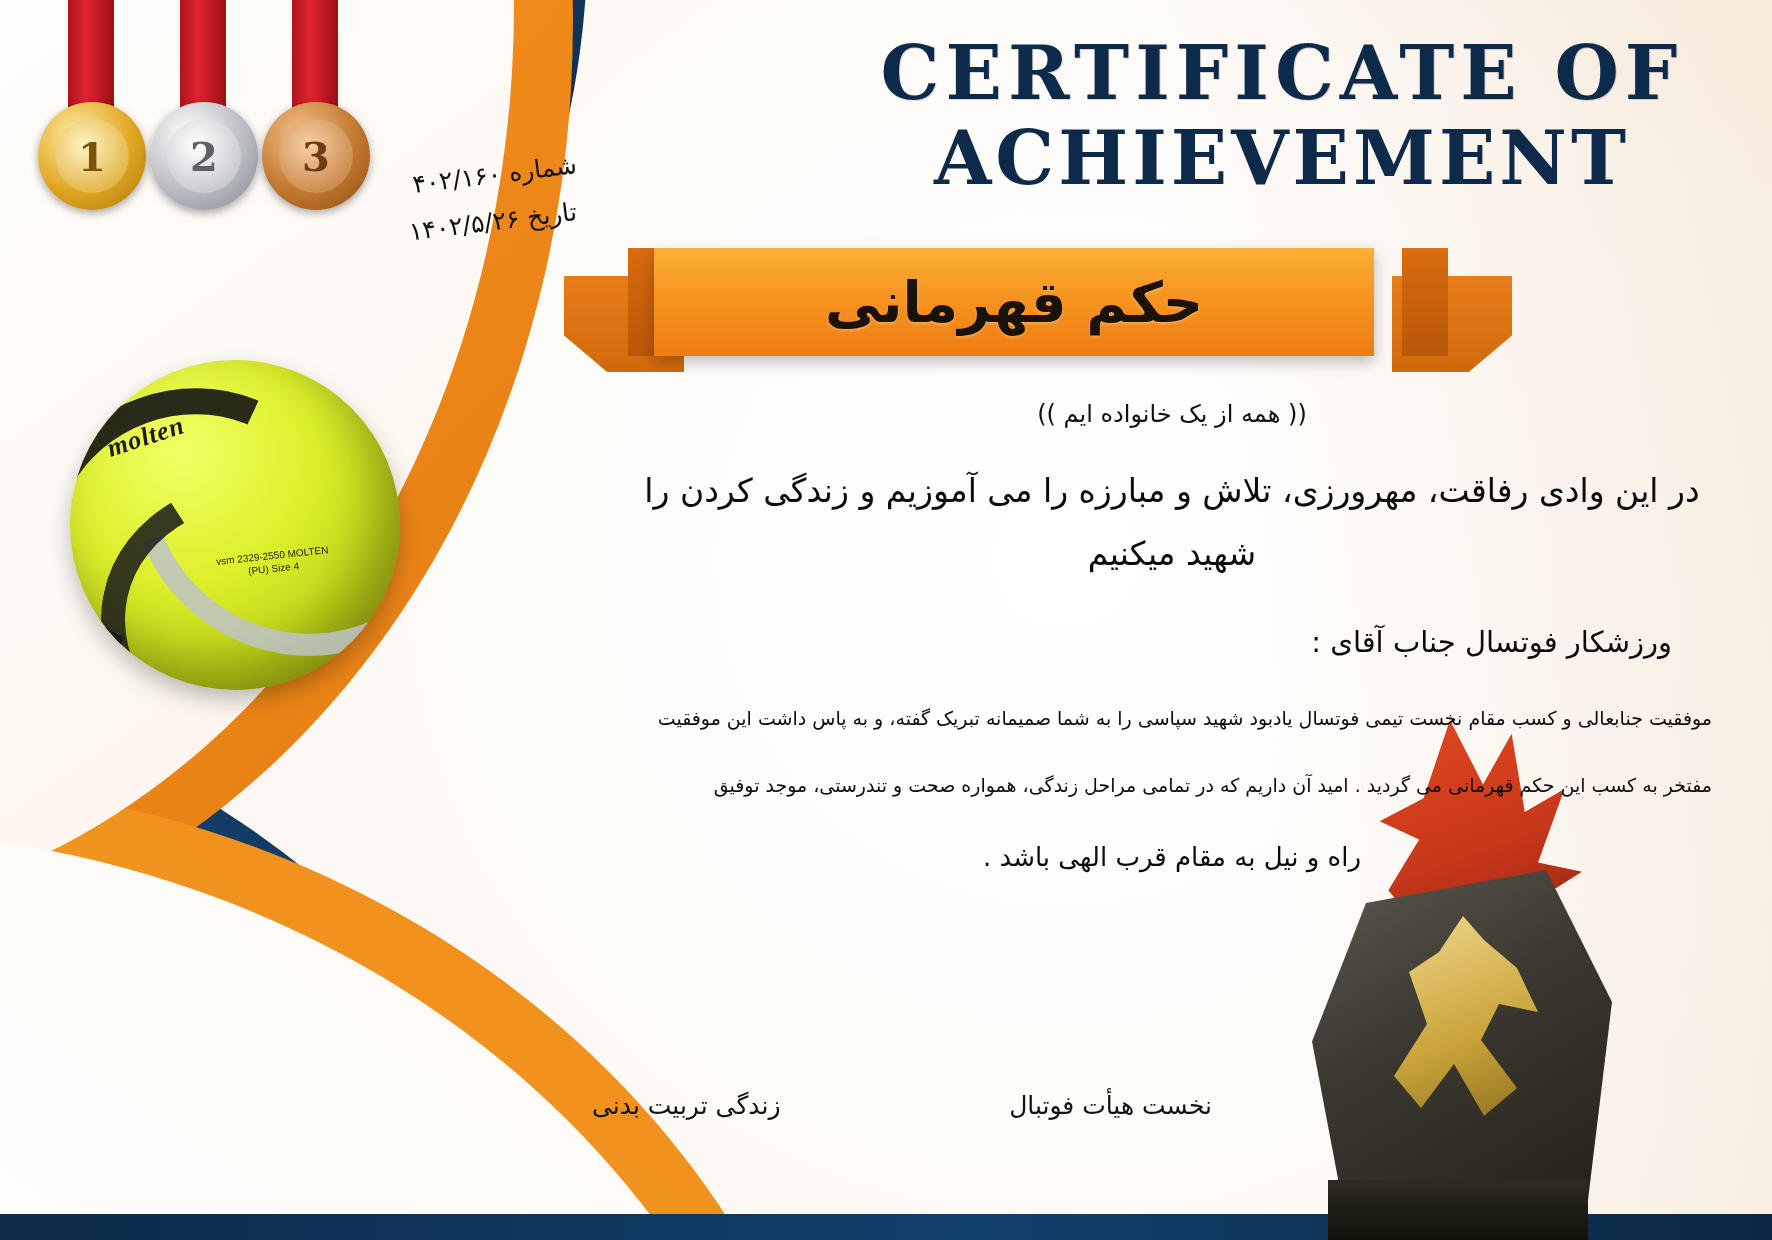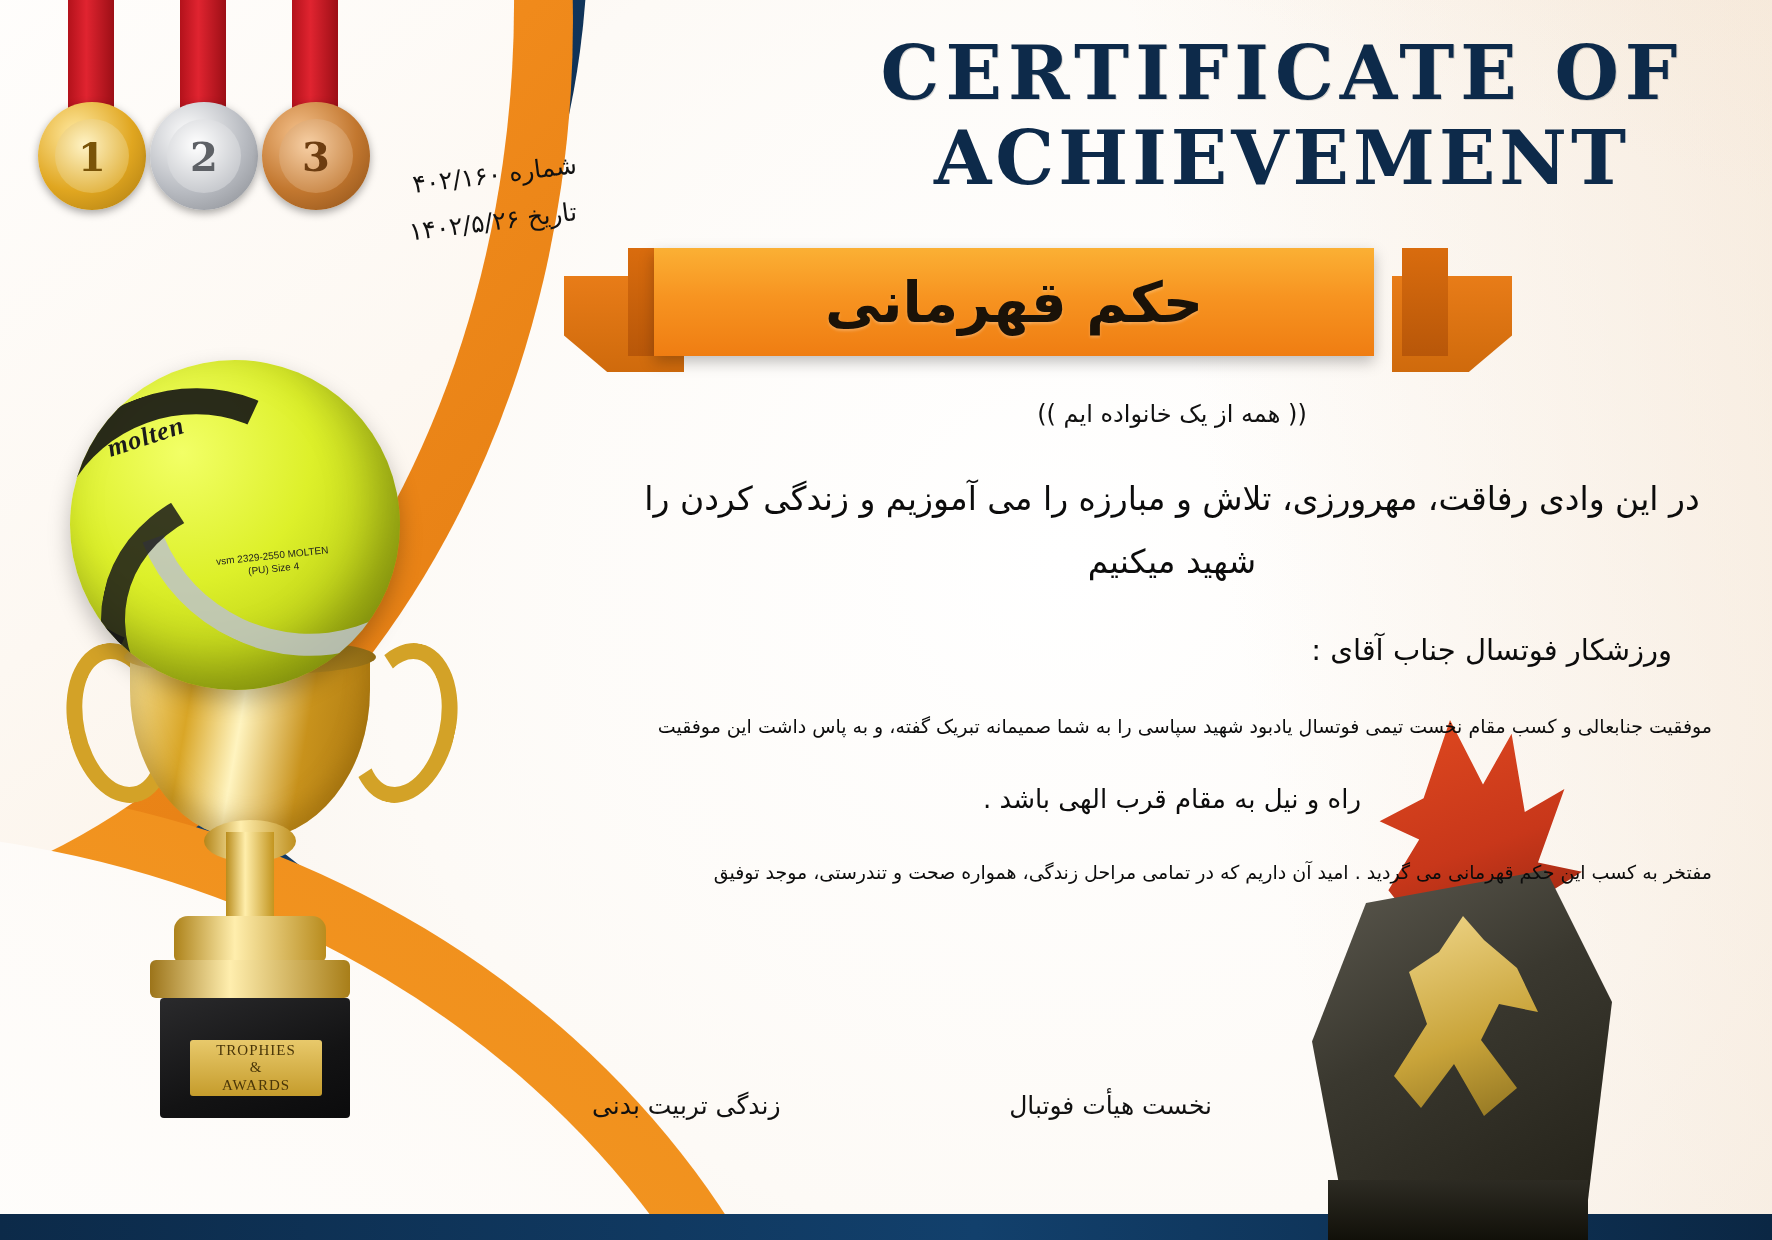--- a/index.html
+++ b/index.html
@@ -193,21 +193,21 @@
     position:absolute;left:90px;top:8px;width:720px;height:108px;
     display:flex;align-items:center;justify-content:center;
     font-family:"DejaVu Sans",sans-serif;font-weight:bold;font-size:56px;color:#1a1208;
     text-shadow:0 2px 3px rgba(255,255,255,.25);
   }
 
   
   .body{position:absolute;right:60px;top:400px;width:1080px;z-index:12;text-align:right;direction:rtl;}
   .quote{
     font-family:"DejaVu Sans",sans-serif;font-size:24px;color:#111;
-    text-align:center;margin-bottom:40px;
+    text-align:center;margin-bottom:32px;
   }
   .line{
     font-family:"DejaVu Sans",sans-serif;color:#0c0c0c;line-height:1.9;
     margin-bottom:30px;
   }
   .l-motto{font-size:33px;text-align:center;}
   .l-address{font-size:29px;text-align:right;padding-right:40px;}
   .l-para{font-size:19px;text-align:justify;text-align-last:right;}
   .l-close{font-size:26px;text-align:center;}
 
@@ -238,36 +238,20 @@
       <div class="inner">1</div>
     </div>
     <div class="medal m2">
       <div class="inner">2</div>
     </div>
     <div class="medal m3">
       <div class="inner">3</div>
     </div>
   </div>
 
-  <div class="trophy">
-    <div class="handle left"></div>
-    <div class="handle right"></div>
-    <div class="cup-bowl"></div>
-    <div class="cup-rim"></div>
-    <div class="knob"></div>
-    <div class="stem"></div>
-    <div class="foot"></div>
-    <div class="base"></div>
-    <div class="plinth"></div>
-    <div class="plaque">
-      <span>TROPHIES</span>
-      <span>&amp;</span>
-      <span>AWARDS</span>
-    </div>
-  </div>
 
   <div class="ball">
     <div class="swirl s1"></div>
     <div class="swirl s2"></div>
     <div class="swirl s3"></div>
     <div class="ball-brand">molten</div>
     <div class="ball-spec">vsm 2329-2550
 MOLTEN
 (PU) Size 4</div>
   </div>
@@ -296,22 +280,22 @@
     <div class="banner-notch r"></div>
     <div class="banner-main"></div>
     <div class="banner-text">حکم قهرمانی</div>
   </div>
 
   <div class="body">
     <div class="quote">(( همه از یک خانواده ایم ))</div>
     <div class="line l-motto">در این وادی رفاقت، مهرورزی، تلاش و مبارزه را می آموزیم و زندگی کردن را شهید میکنیم</div>
     <div class="line l-address">ورزشکار فوتسال جناب آقای :</div>
     <div class="line l-para">موفقیت جنابعالی و کسب مقام نخست تیمی فوتسال یادبود شهید سپاسی را به شما صمیمانه تبریک گفته، و به پاس داشت این موفقیت</div>
+    <div class="line l-para">مفتخر به کسب این حکم قهرمانی می گردید . امید آن داریم که در تمامی مراحل زندگی، همواره صحت و تندرستی، موجد توفیق</div>
     <div class="line l-close">راه و نیل به مقام قرب الهی باشد .</div>
-    <div class="line l-para">مفتخر به کسب این حکم قهرمانی می گردید . امید آن داریم که در تمامی مراحل زندگی، همواره صحت و تندرستی، موجد توفیق</div>
   </div>
 
   <div class="signatures">
     <div class="sig">نخست هیأت فوتبال</div>
     <div class="sig">زندگی تربیت بدنی</div>
   </div>
 
   <div class="bottom-band"></div>
 </div>
 

